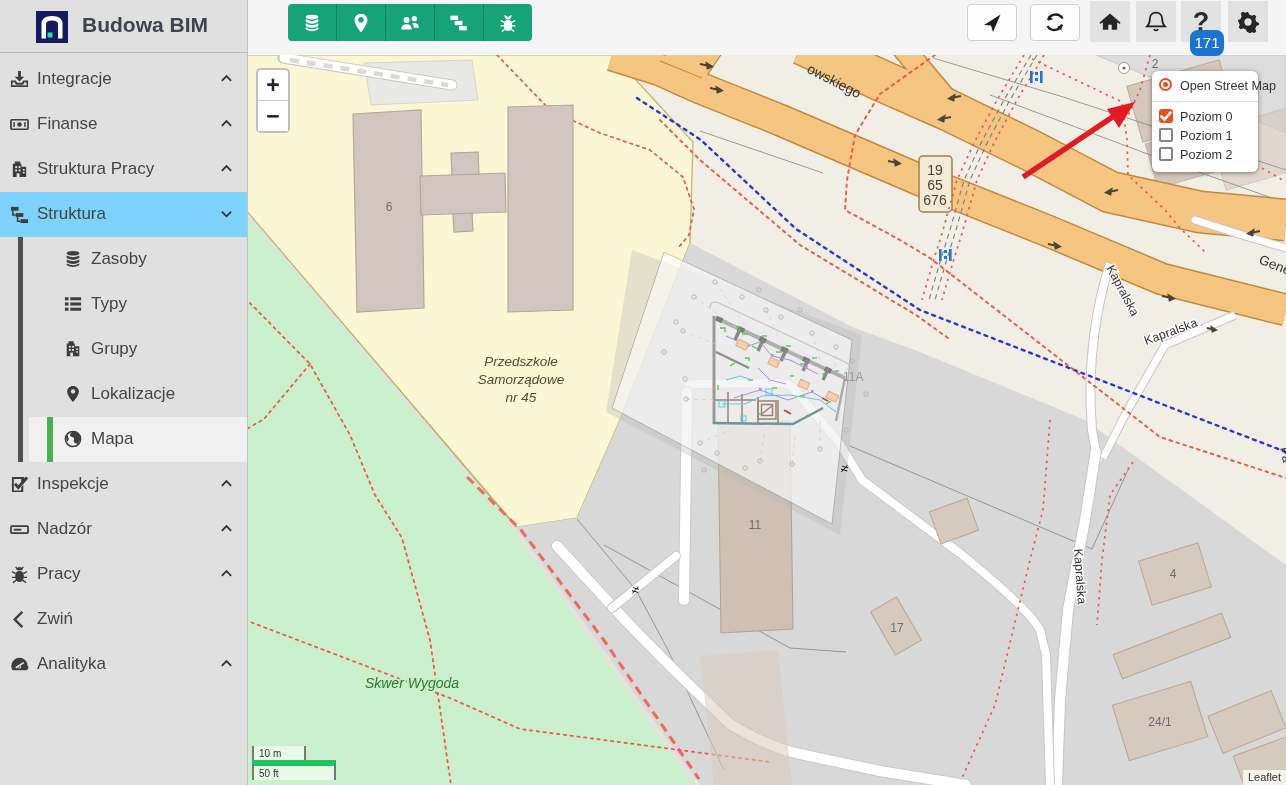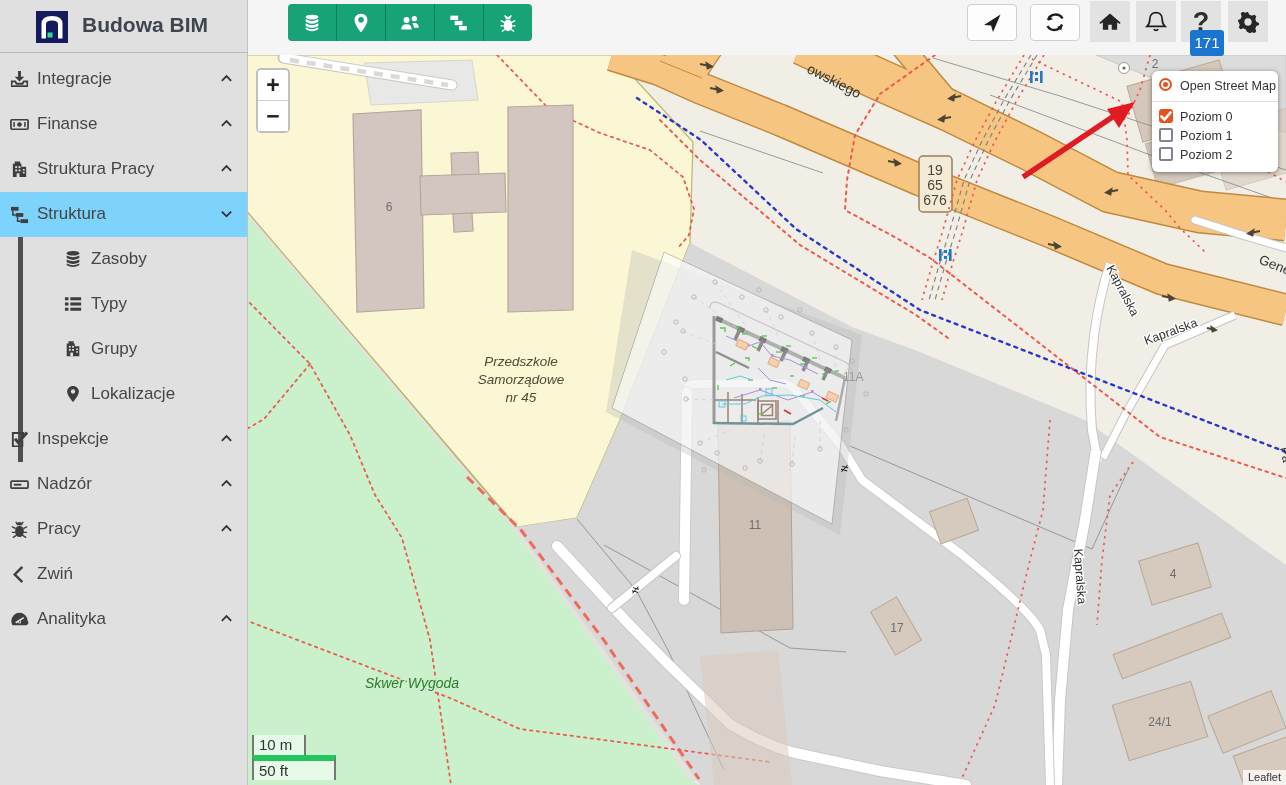--- a/index.html
+++ b/index.html
@@ -21,42 +21,42 @@
   .srow .mtx{position:absolute;left:62px;top:12px;font-size:17px;color:#454545;}
   .active-row{background:#f0f0f0;}
   .grbar{position:absolute;left:18px;top:0;width:6px;height:45px;background:#4caf50;}
   
   #topbar{position:absolute;left:248px;top:0;width:1038px;height:55px;background:#f5f5f5;}
   .gbtn{position:absolute;top:4px;height:37px;width:48px;background:#18a278;border-right:1px solid #0d8059;}
   .gbtn svg{position:absolute;left:50%;top:50%;transform:translate(-50%,-50%);}
   .wbtn{position:absolute;top:4px;width:50px;height:37px;background:#fdfdfd;border:1px solid #cfcfcf;border-radius:4px;box-sizing:border-box;}
   .graybtn{position:absolute;top:1px;width:40px;height:41px;background:#e2e2e2;}
   .cicon{position:absolute;left:50%;top:50%;transform:translate(-50%,-50%);}
-  .badge{position:absolute;left:942px;top:30px;width:34px;height:26px;background:#1b75cf;border-radius:3px;color:#fff;
+  .badge{position:absolute;left:942px;top:30px;width:34px;height:26px;background:#1b75cf;border-radius:8px;color:#fff;
      font-size:15px;text-align:center;line-height:26px;}
   
   #map{position:absolute;left:248px;top:55px;width:1038px;height:730px;background:#f1eee6;overflow:hidden;}
   #mapsvg{position:absolute;left:0;top:0;}
   
   #zoomctl{position:absolute;left:8px;top:13px;width:30px;border:2px solid rgba(0,0,0,0.25);border-radius:5px;background:#fff;}
   .zbtn{width:30px;height:30px;background:#fff;text-align:center;font:bold 23px/30px "Liberation Sans",sans-serif;color:#222;}
   .zbtn:first-child{border-bottom:1px solid #ccc;border-radius:4px 4px 0 0;}
-  #layers{position:absolute;left:904px;top:16px;width:126px;background:#fff;border-radius:6px;
+  #layers{position:absolute;left:904px;top:16px;width:106px;background:#fff;border-radius:6px;
      box-shadow:0 1px 5px rgba(0,0,0,0.45);padding:6px 0 7px 0;font-size:13px;color:#333;}
   .lrow{position:relative;height:19px;margin:0 0 0 7px;}
   .ltx{position:absolute;left:21px;top:2px;white-space:nowrap;font-size:12.6px;}
   .lsep{height:0;border-top:1px solid #ddd;margin:5px 0 6px 0;}
   .radio{position:absolute;left:0;top:1px;width:9.4px;height:9.4px;border:2.8px solid #e8501e;border-radius:50%;background:#fff;}
   .radio:after{content:"";position:absolute;left:2.2px;top:2.2px;width:5px;height:5px;background:#e8501e;border-radius:50%;}
   .cbc{position:absolute;left:0;top:1px;width:14px;height:14px;background:#e8501e;border-radius:3px;}
   .cbc svg{position:absolute;left:1px;top:2px;}
   .cbu{position:absolute;left:0;top:1px;width:10px;height:10px;background:#fff;border:2px solid #83838f;border-radius:2px;}
   #scale{position:absolute;left:4px;bottom:5px;}
   .sline{border:2px solid #777;border-top:none;background:rgba(255,255,255,0.55);
-     font-size:15px;line-height:1.1;color:#333;padding:2px 7px 1px 5px;box-sizing:border-box;white-space:nowrap;}
+     font-size:10px;line-height:1.1;color:#333;padding:2px 7px 1px 5px;box-sizing:border-box;white-space:nowrap;}
   #attrib{position:absolute;right:0;bottom:0;background:rgba(255,255,255,0.75);font-size:11px;color:#333;padding:1px 5px 2px 5px;}
 </style>
 </head>
 <body>
 <div id="app">
 
 <div id="map">
 <svg id="mapsvg" width="1038" height="730" viewBox="248 55 1038 730">
 
  <rect x="248" y="55" width="1038" height="730" fill="#f1eee6"></rect>
@@ -516,20 +516,29 @@
         </div>
 
     <div class="srow">
           <svg class="mic" viewBox="0 0 20 20">
             <path d="M10 1 C6.2 1 3.5 3.8 3.5 7.3 C3.5 12 10 19 10 19 C10 19 16.5 12 16.5 7.3 C16.5 3.8 13.8 1 10 1 Z" fill="#3d3d3d"></path>
             <circle cx="10" cy="7.2" r="2.4" fill="#e0e0e0"></circle>
           </svg>
           <span class="mtx">Lokalizacje</span>
         </div>
 
+    <div class="srow active-row">
+          <div class="grbar"></div>
+          <svg class="mic" viewBox="0 0 20 20">
+            <circle cx="10" cy="10" r="8.4" fill="none" stroke="#3d3d3d" stroke-width="1.8"></circle>
+            <path d="M10 1.8 c-3 2-4 3-3 5 1 1.8 3 0.5 4 2 1 1.6-1 2.6 0 4.4 1 1.6 2.6 1 3.6 2.6 2-1.5 3.2-3.9 3.2-5.8 0-4.6-3.6-8.2-7.8-8.2 Z" fill="#3d3d3d"></path>
+            <path d="M4 5 c-1.5 2-2 5.5-0.5 8 1.2-1 2.5-2.5 1.5-4.5 -0.7-1.5-1-2-1-3.5 Z" fill="#3d3d3d"></path>
+          </svg>
+          <span class="mtx">Mapa</span>
+        </div>
   </div>
 
   <div class="mrow">
         <svg class="mic" viewBox="0 0 20 20">
           <path d="M2 2 h13 v3.2 L11.8 9 v-4.8 H4 v12 h7.8 V13 l2.2-2.5 V18 H2 Z" fill="#3d3d3d"></path>
           <path d="M5.2 9.2 l3.5 4 L18 2.6" stroke="#3d3d3d" stroke-width="3.1" fill="none"></path>
         </svg>
         <span class="mtx">Inspekcje</span>
         <svg class="chev" viewBox="0 0 14 14">
           <path d="M2 9.5 L7 4.5 L12 9.5" stroke="#333" stroke-width="2" fill="none"></path>

